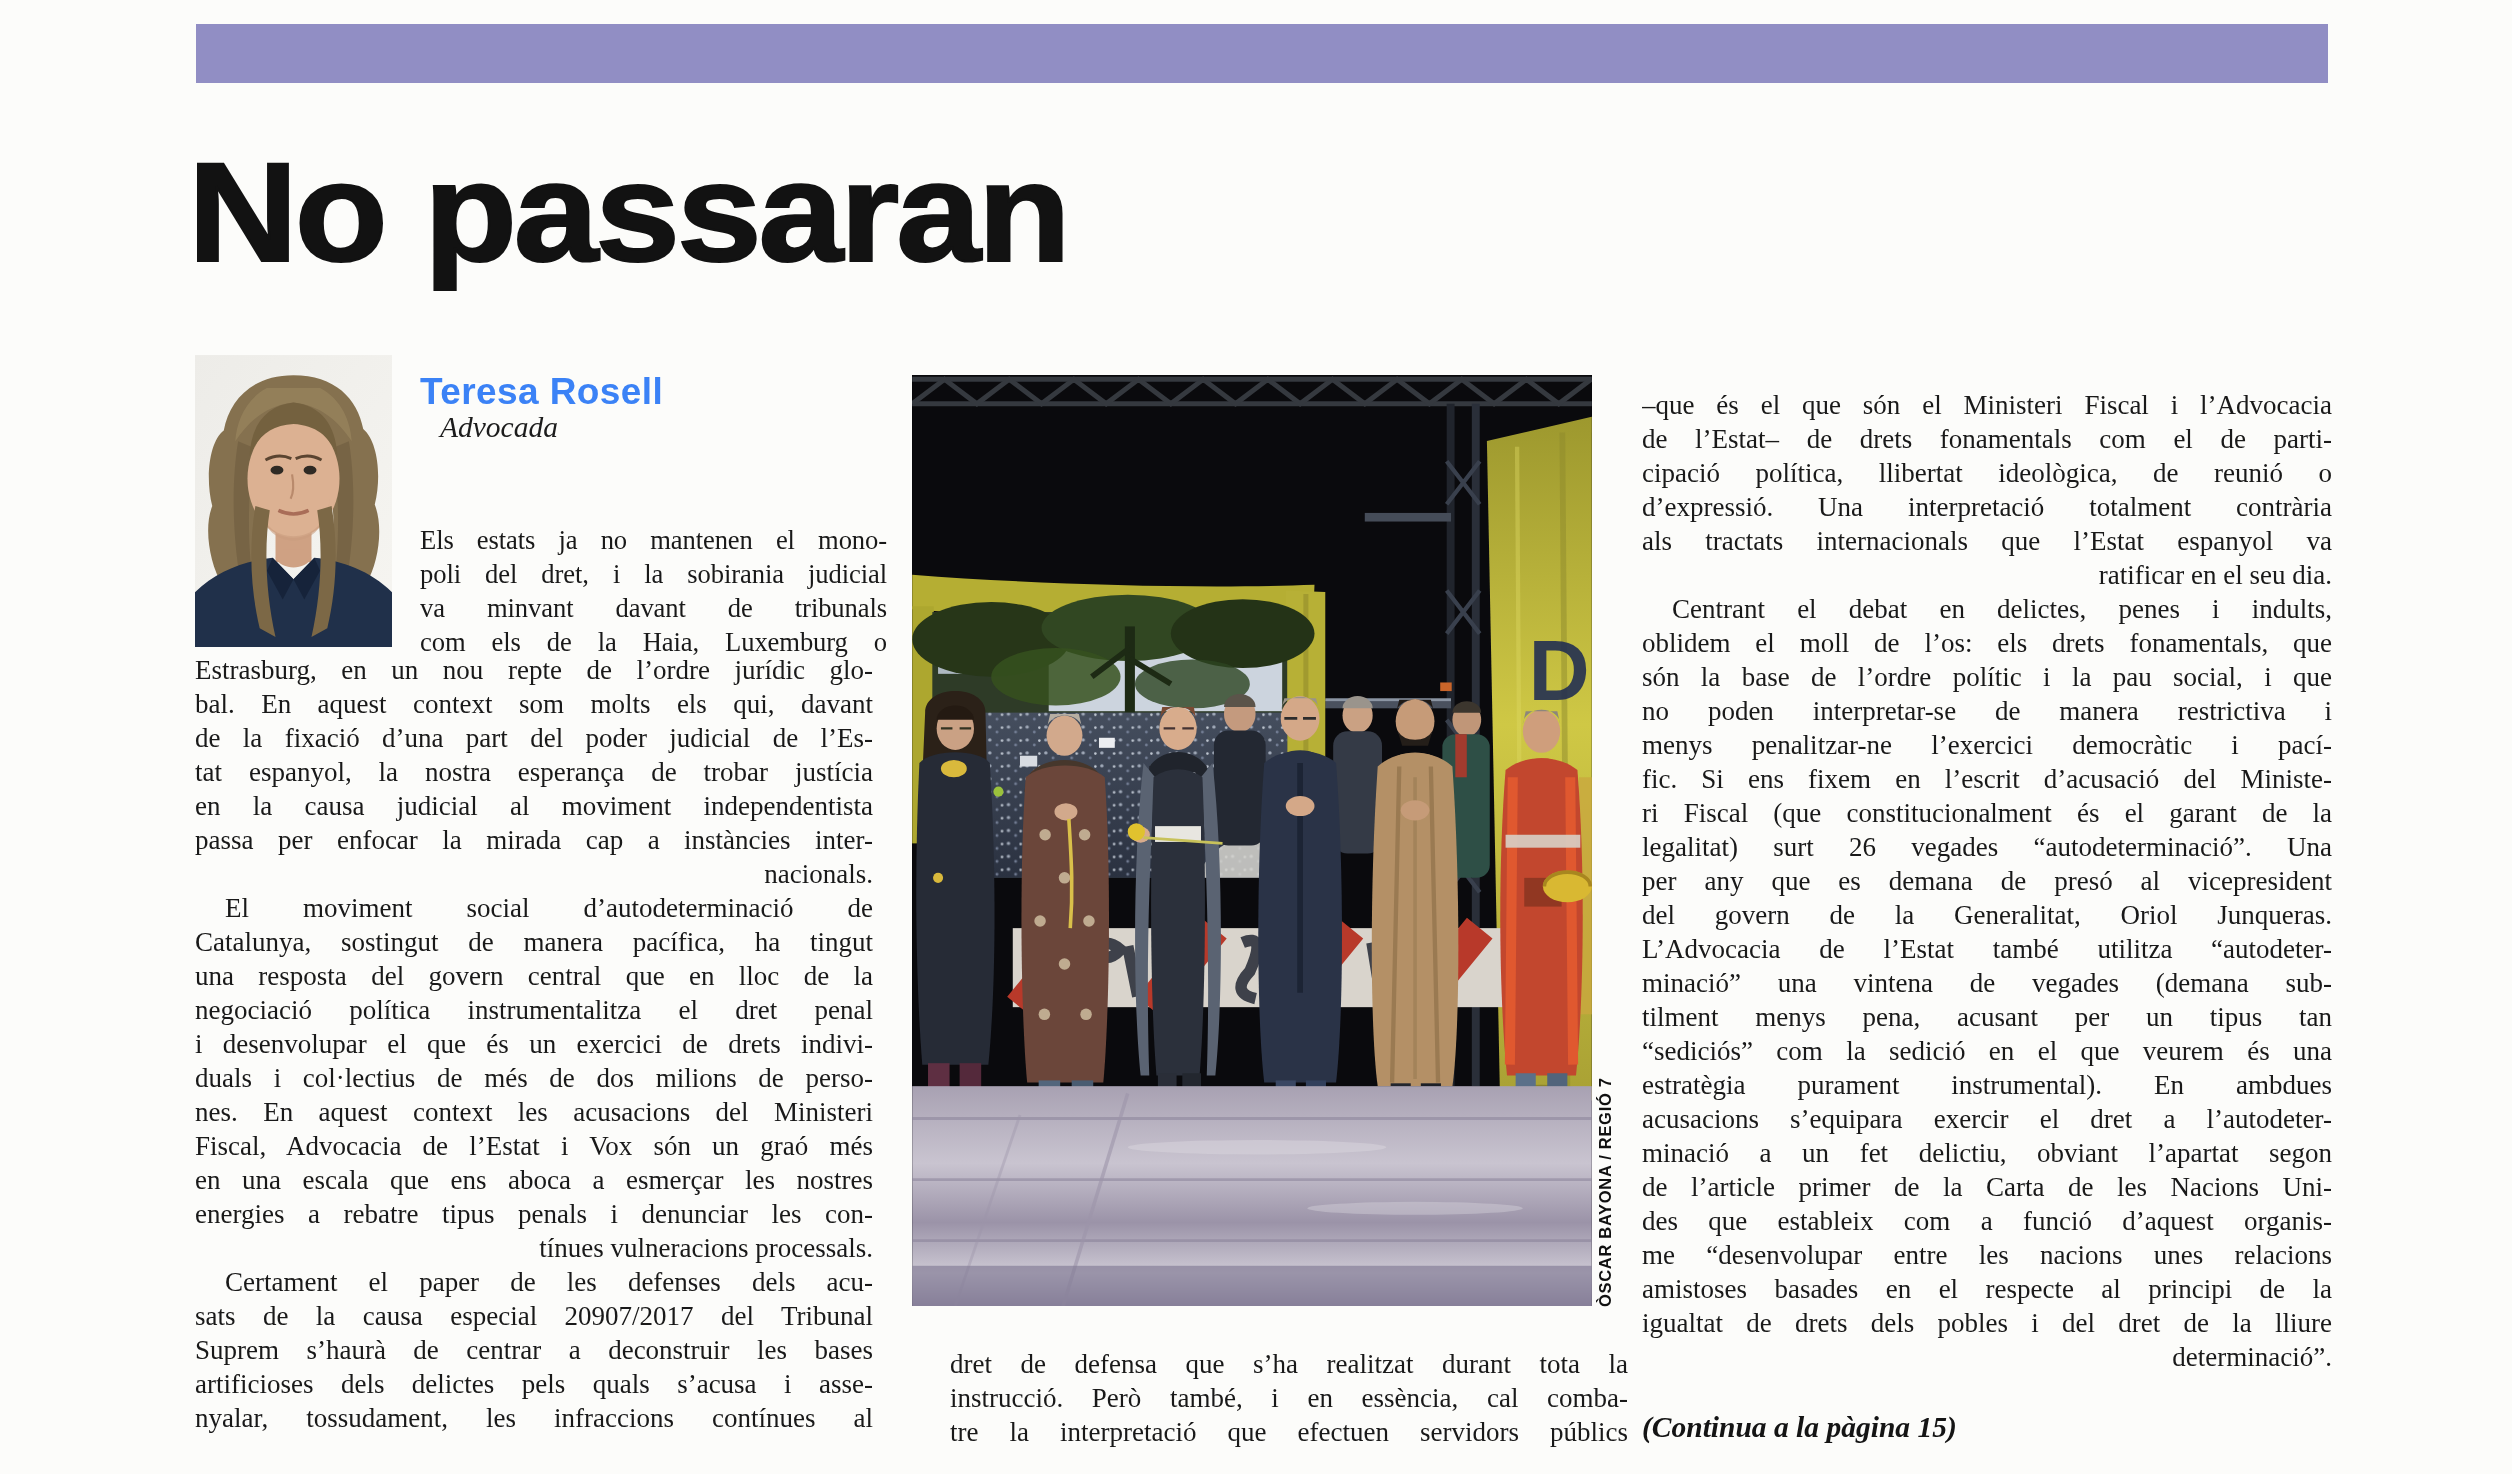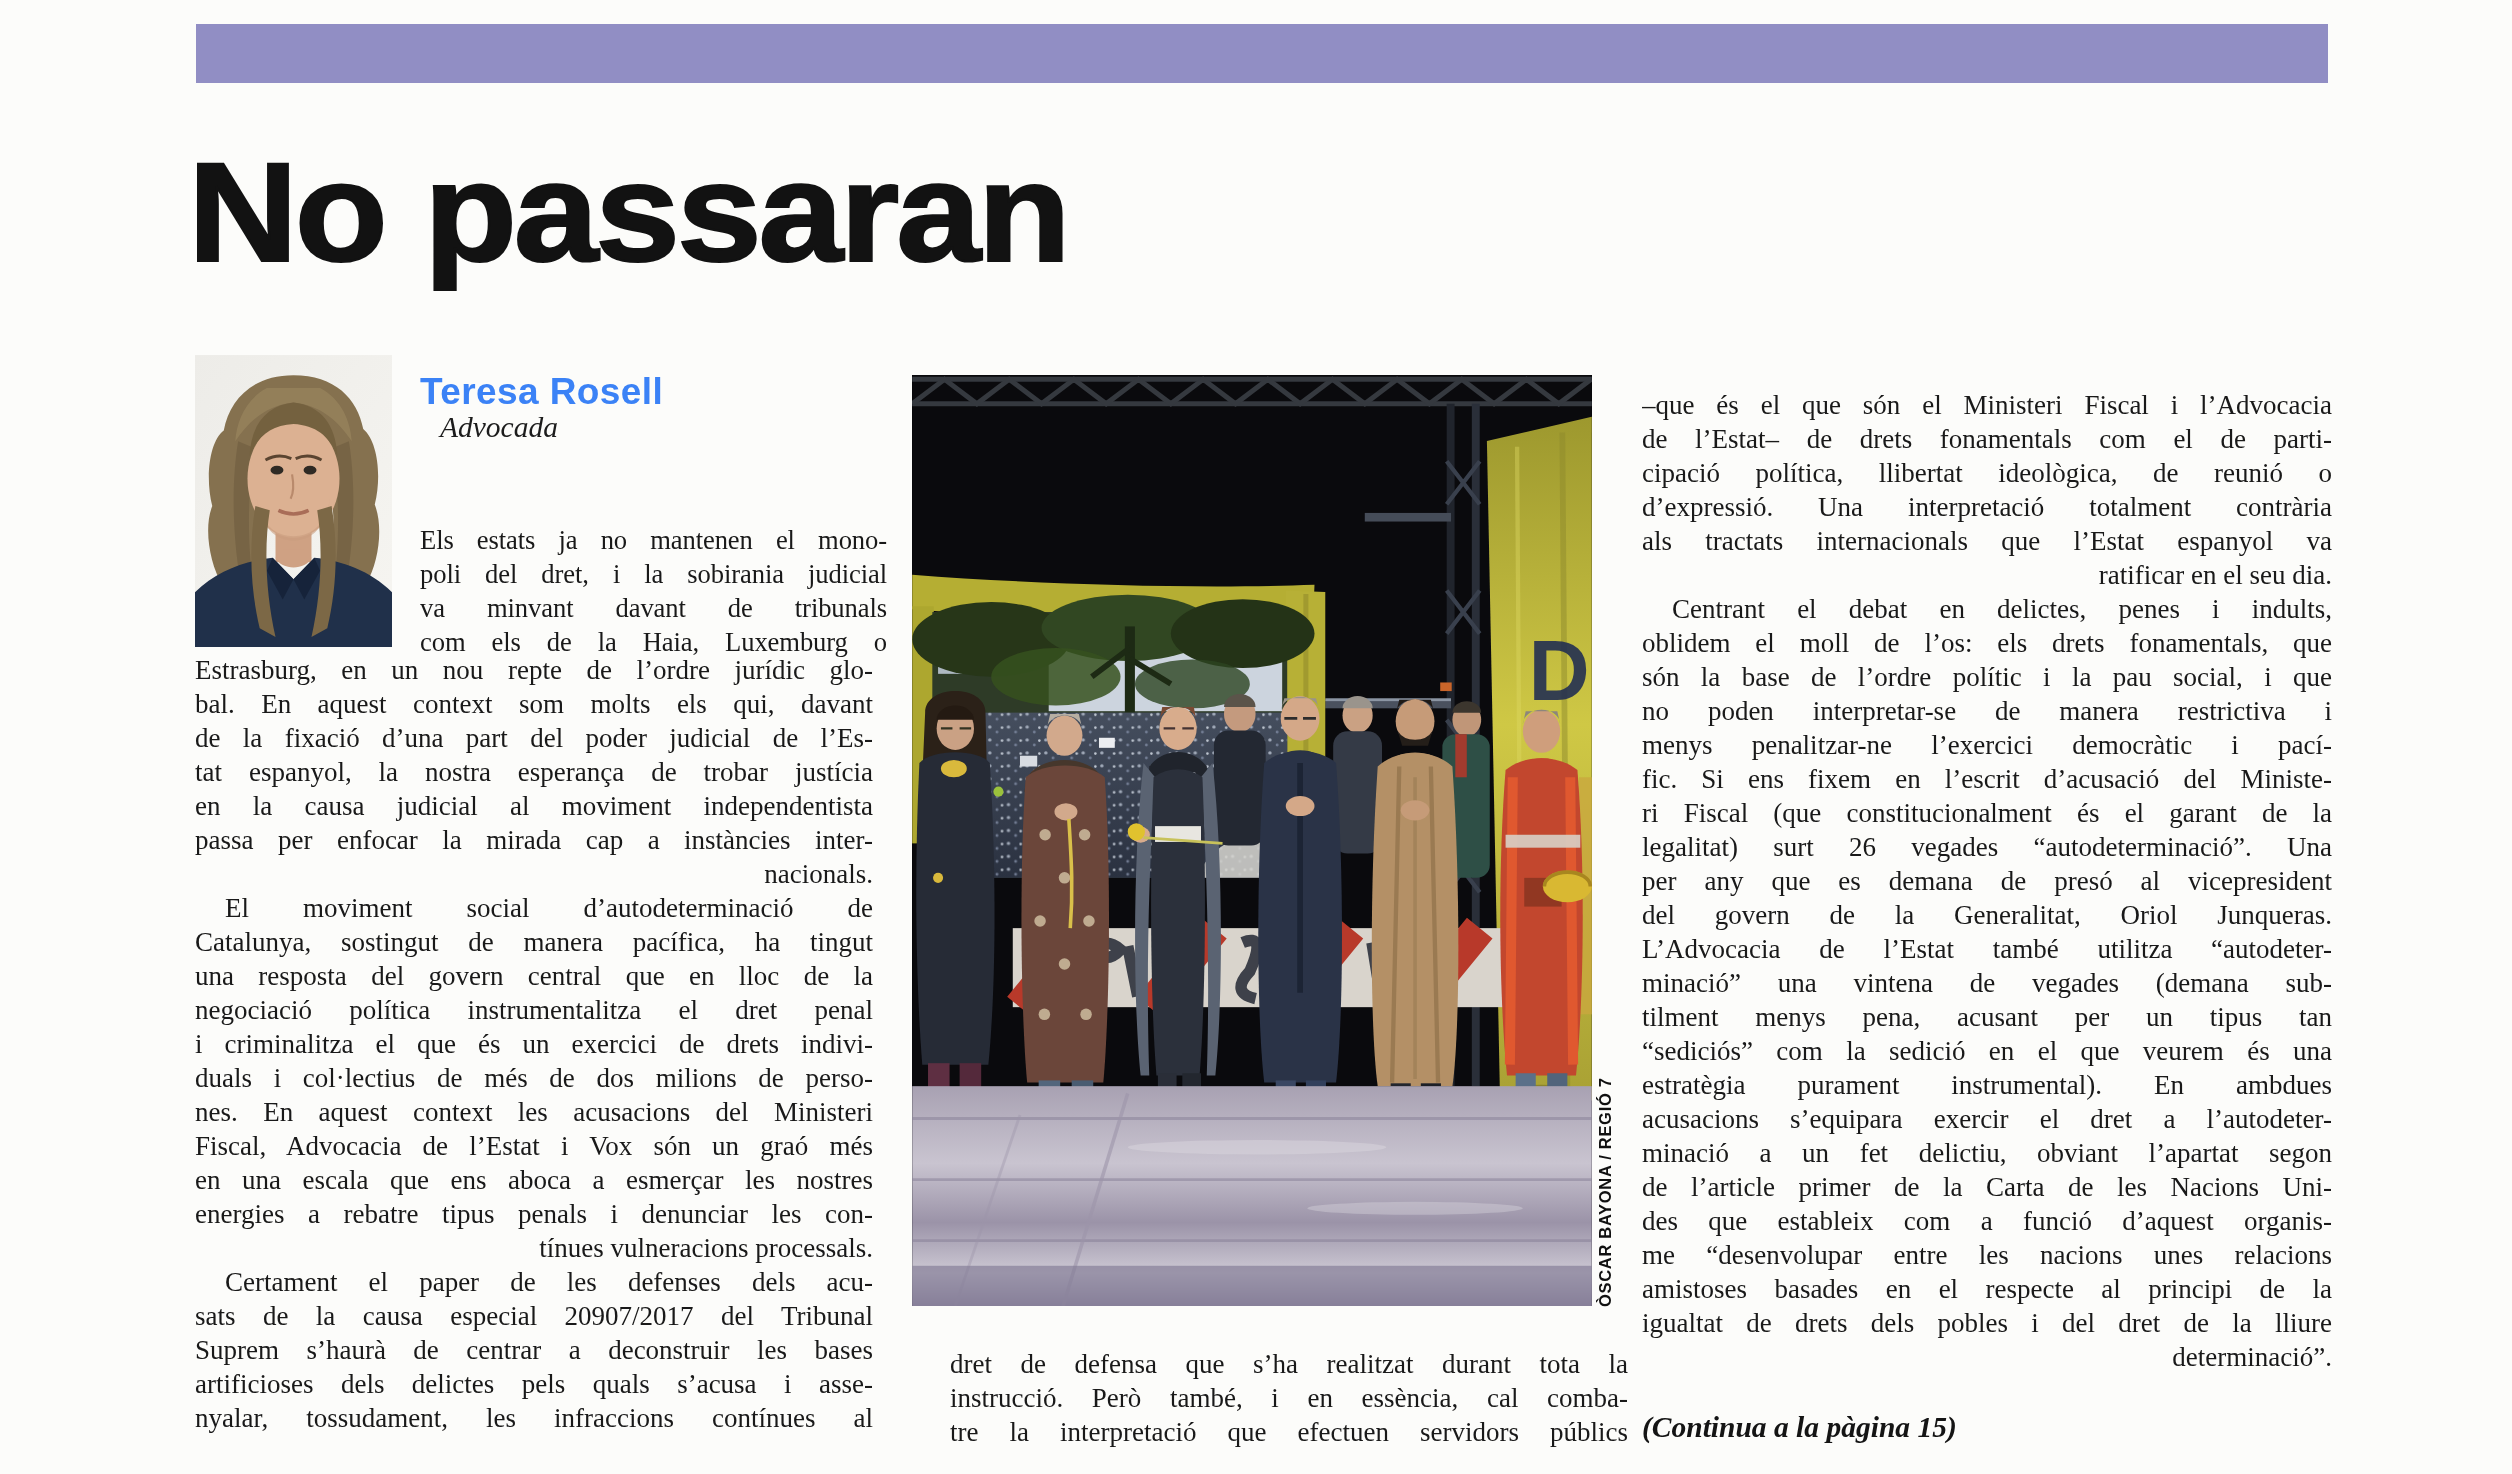--- a/index.html
+++ b/index.html
@@ -94,21 +94,21 @@
       <div class="tline just">bal. En aquest context som molts els qui, davant</div>
       <div class="tline just">de la fixació d’una part del poder judicial de l’Es-</div>
       <div class="tline just">tat espanyol, la nostra esperança de trobar justícia</div>
       <div class="tline just">en la causa judicial al moviment independentista</div>
       <div class="tline just">passa per enfocar la mirada cap a instàncies inter-</div>
       <div class="tline">nacionals.</div>
       <div class="tline just ind">El moviment social d’autodeterminació de</div>
       <div class="tline just">Catalunya, sostingut de manera pacífica, ha tingut</div>
       <div class="tline just">una resposta del govern central que en lloc de la</div>
       <div class="tline just">negociació política instrumentalitza el dret penal</div>
-      <div class="tline just">i criminalitza el que és un exercici de drets indivi-</div>
+      <div class="tline just">i desenvolupar el que és un exercici de drets indivi-</div>
       <div class="tline just">duals i col·lectius de més de dos milions de perso-</div>
       <div class="tline just">nes. En aquest context les acusacions del Ministeri</div>
       <div class="tline just">Fiscal, Advocacia de l’Estat i Vox són un graó més</div>
       <div class="tline just">en una escala que ens aboca a esmerçar les nostres</div>
       <div class="tline just">energies a rebatre tipus penals i denunciar les con-</div>
       <div class="tline">tínues vulneracions processals.</div>
       <div class="tline just ind">Certament el paper de les defenses dels acu-</div>
       <div class="tline just">sats de la causa especial 20907/2017 del Tribunal</div>
       <div class="tline just">Suprem s’haurà de centrar a deconstruir les bases</div>
       <div class="tline just">artificioses dels delictes pels quals s’acusa i asse-</div>

